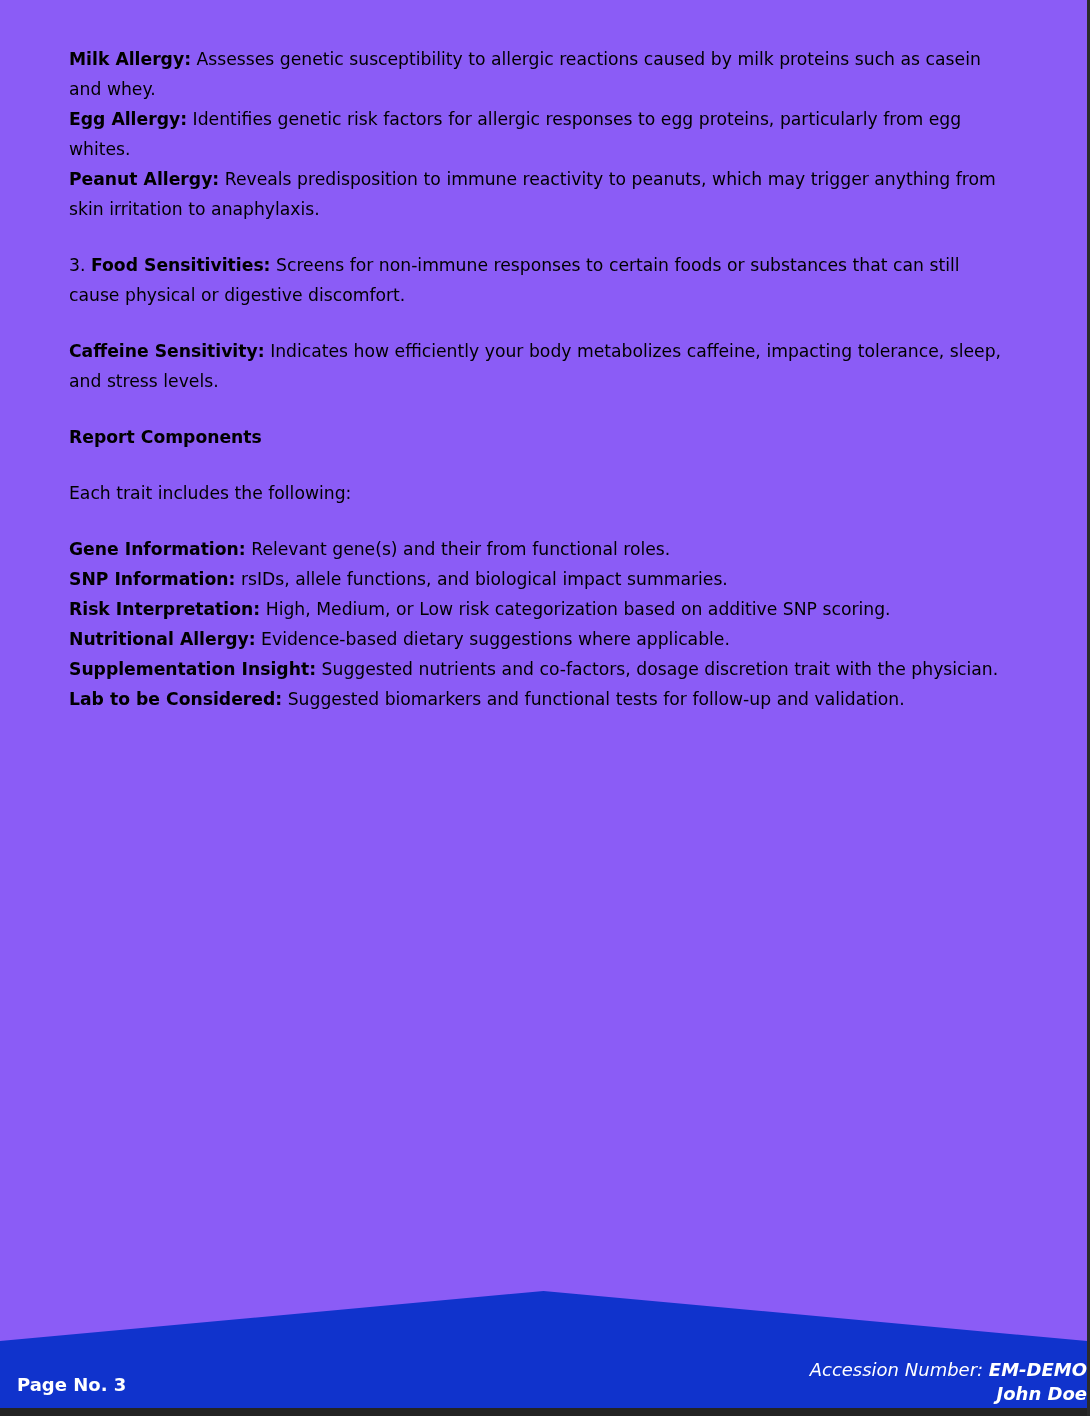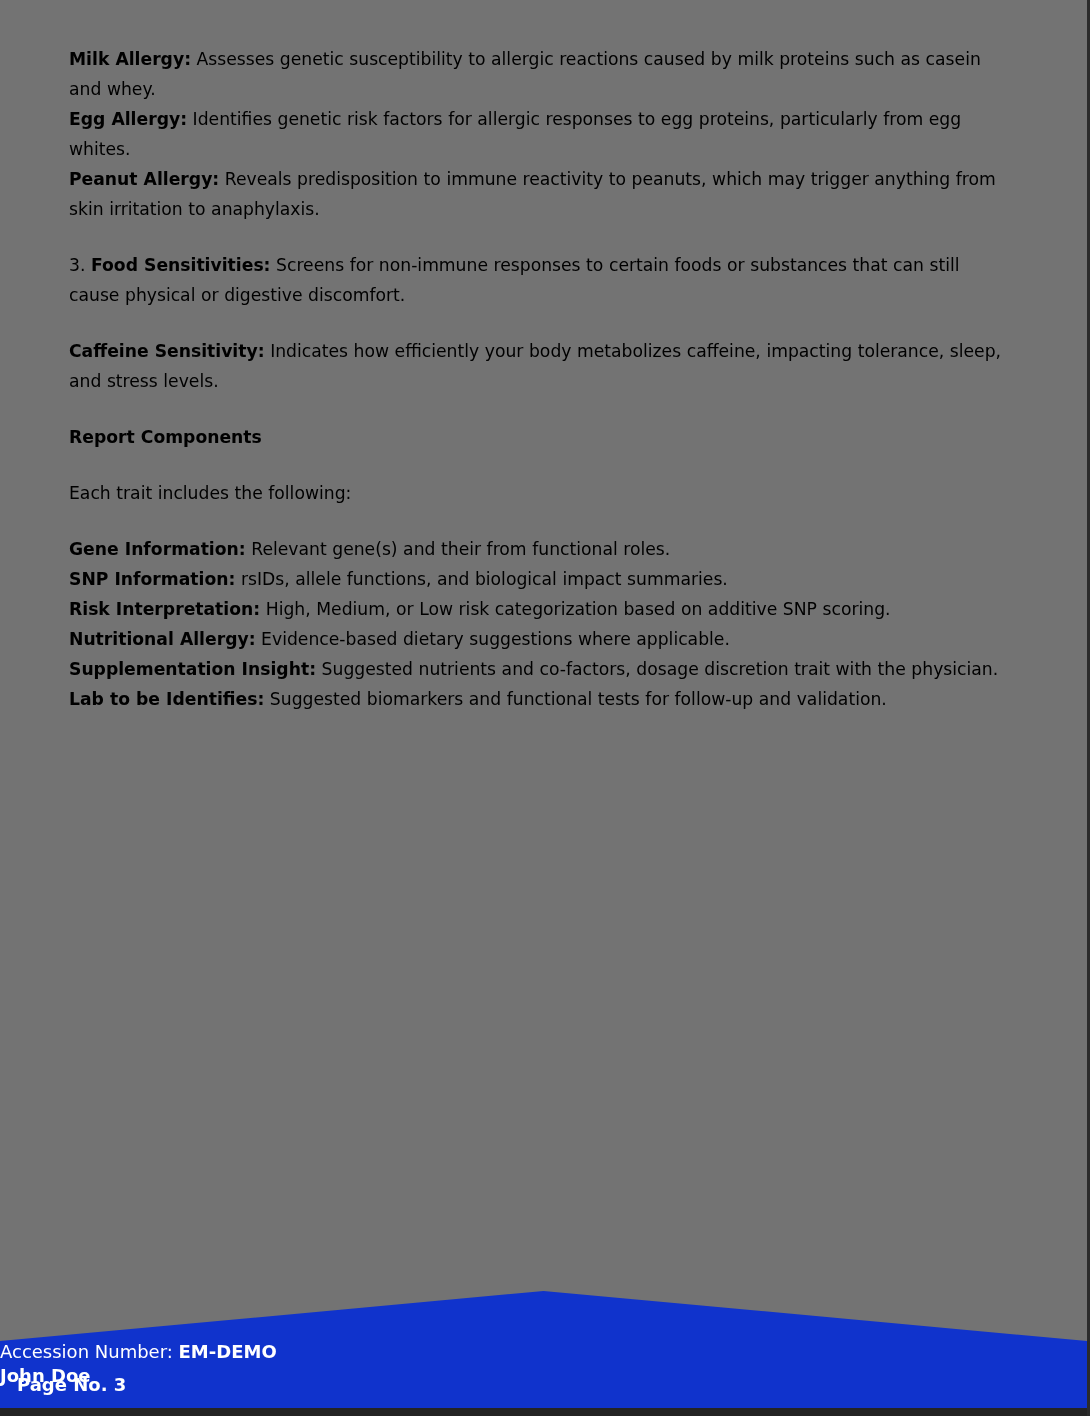--- a/index.html
+++ b/index.html
@@ -5,21 +5,21 @@
   html, body {
     margin: 0;
     padding: 0;
     background: #ffffff;
   }
 
   .page {
     position: relative;
     width: 1090px;
     height: 1416px;
-    background: #737373;
+    background: #8b5cf6;
     overflow: hidden;
     box-sizing: border-box;
     border-right: 3px solid #2b2b2b;
     font-family: "DejaVu Sans", sans-serif;
   }
 
   .content {
     position: absolute;
     left: 69px;
     top: 44px;
@@ -78,24 +78,25 @@
     bottom: 0;
     width: 100%;
     height: 8px;
     background: #242424;
   }
 
   .footer-center {
     position: absolute;
     left: 0;
     right: 0;
-    bottom: 28px;
-    text-align: left;
+    bottom: 10px;
+    text-align: right;
     color: #ffffff;
     line-height: 24px;
+    font-style: italic;
   }
 
   .footer-accession {
     font-size: 18px;
     font-weight: normal;
     white-space: nowrap;
   }
 
   .footer-accession .acc-value {
     font-weight: bold;
@@ -163,21 +164,21 @@
     <p class="para tight">
       <span class="b">Nutritional Allergy:</span><span> Evidence-based dietary suggestions where applicable.</span>
     </p>
 
 
     <p class="para tight">
       <span class="b">Supplementation Insight:</span><span> Suggested nutrients and co-factors, dosage discretion trait with the physician.</span>
     </p>
 
     <p class="para tight">
-      <span class="b">Lab to be Identifies:</span><span> Suggested biomarkers and functional tests for follow-up and validation.</span>
+      <span class="b">Lab to be Considered:</span><span> Suggested biomarkers and functional tests for follow-up and validation.</span>
     </p>
 
   </div>
 
   <div class="footer">
 
     <svg class="footer-shape" viewBox="0 0 1090 150" preserveAspectRatio="none">
       <polygon points="0,75 545,25 1090,75 1090,150 0,150" fill="#1033CC"></polygon>
     </svg>
 

